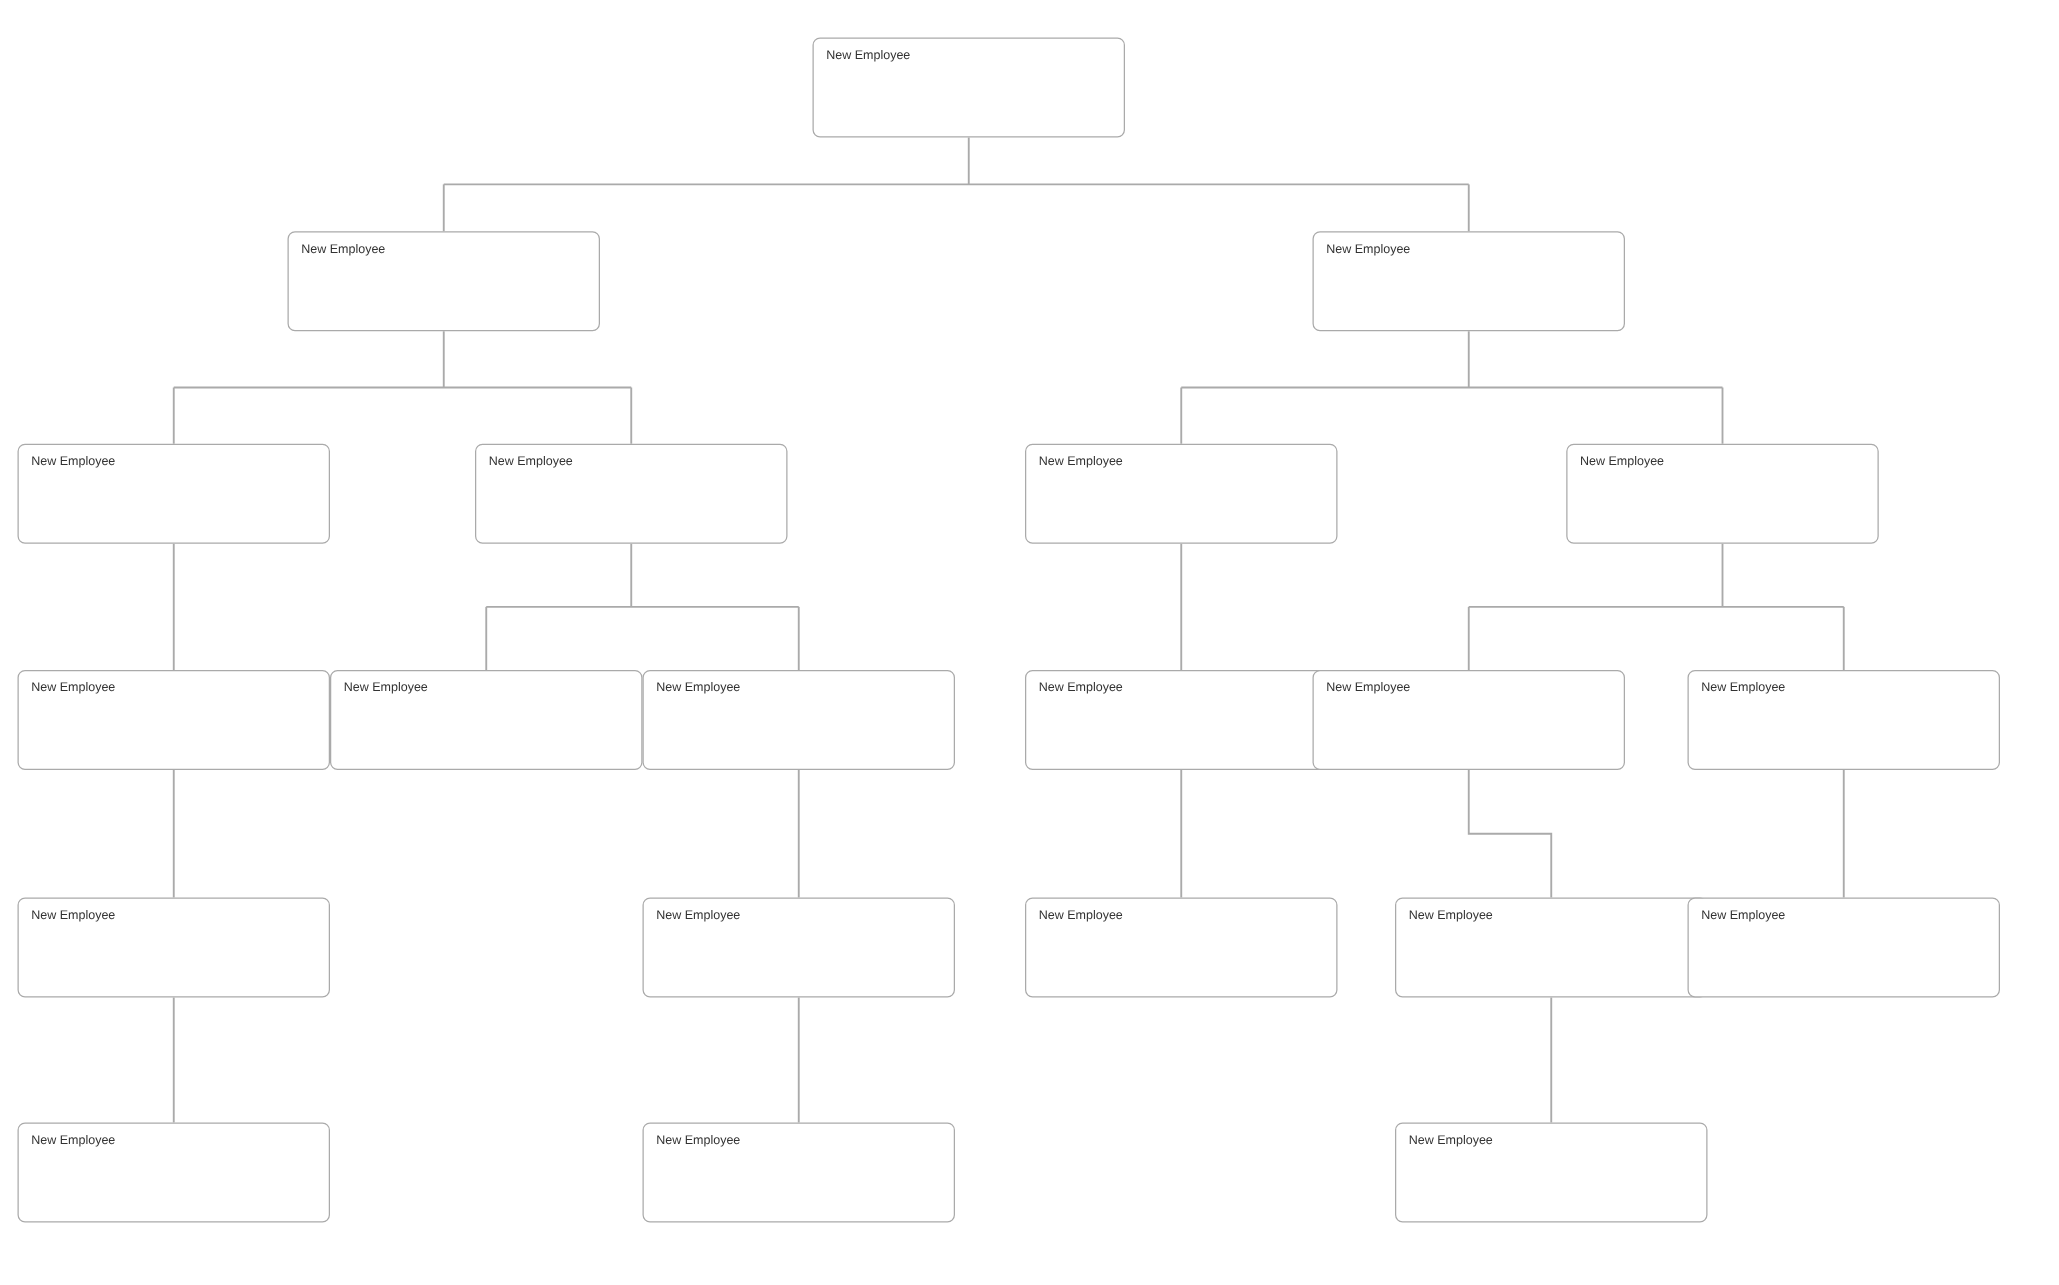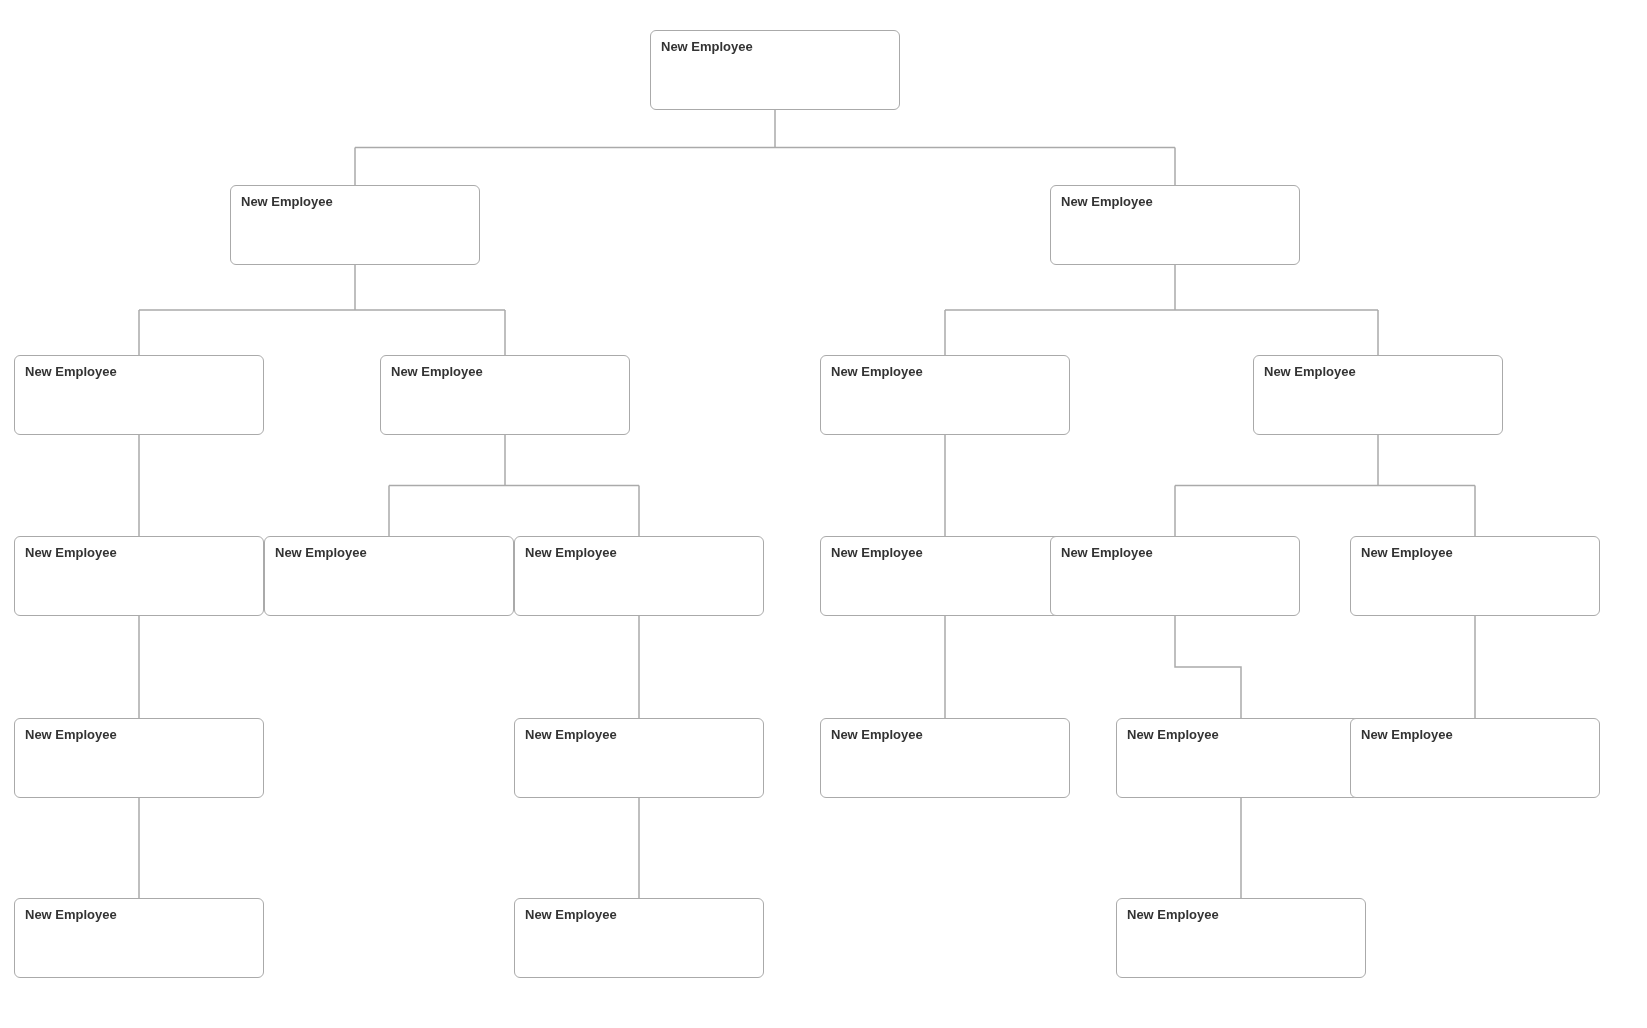--- a/index.html
+++ b/index.html
@@ -33,23 +33,22 @@
     .node {
       position: absolute;
       border: 1.5px solid #aaa;
       border-radius: 6px;
       background: #fff;
       display: flex;
       align-items: flex-start;
       justify-content: flex-start;
       padding: 8px 10px;
       z-index: 1;
-      font-size: 13px;
+      font-size: 10px;
       color: #333;
-      font-weight: bold;
     }
   </style>
 </head>
 <body>
 
 <div class="tree-container" style="min-height: 1018px;">
   <svg class="connectors" viewBox="0 0 1647 1018" style="height: 1018px;">
       <path d="M 775 110 L 775 147.5" fill="none" stroke="#aaa" stroke-width="1.5"></path>
       <path d="M 355 147.5 L 1175 147.5" fill="none" stroke="#aaa" stroke-width="1.5"></path>
       <path d="M 355 147.5 L 355 185" fill="none" stroke="#aaa" stroke-width="1.5"></path>

